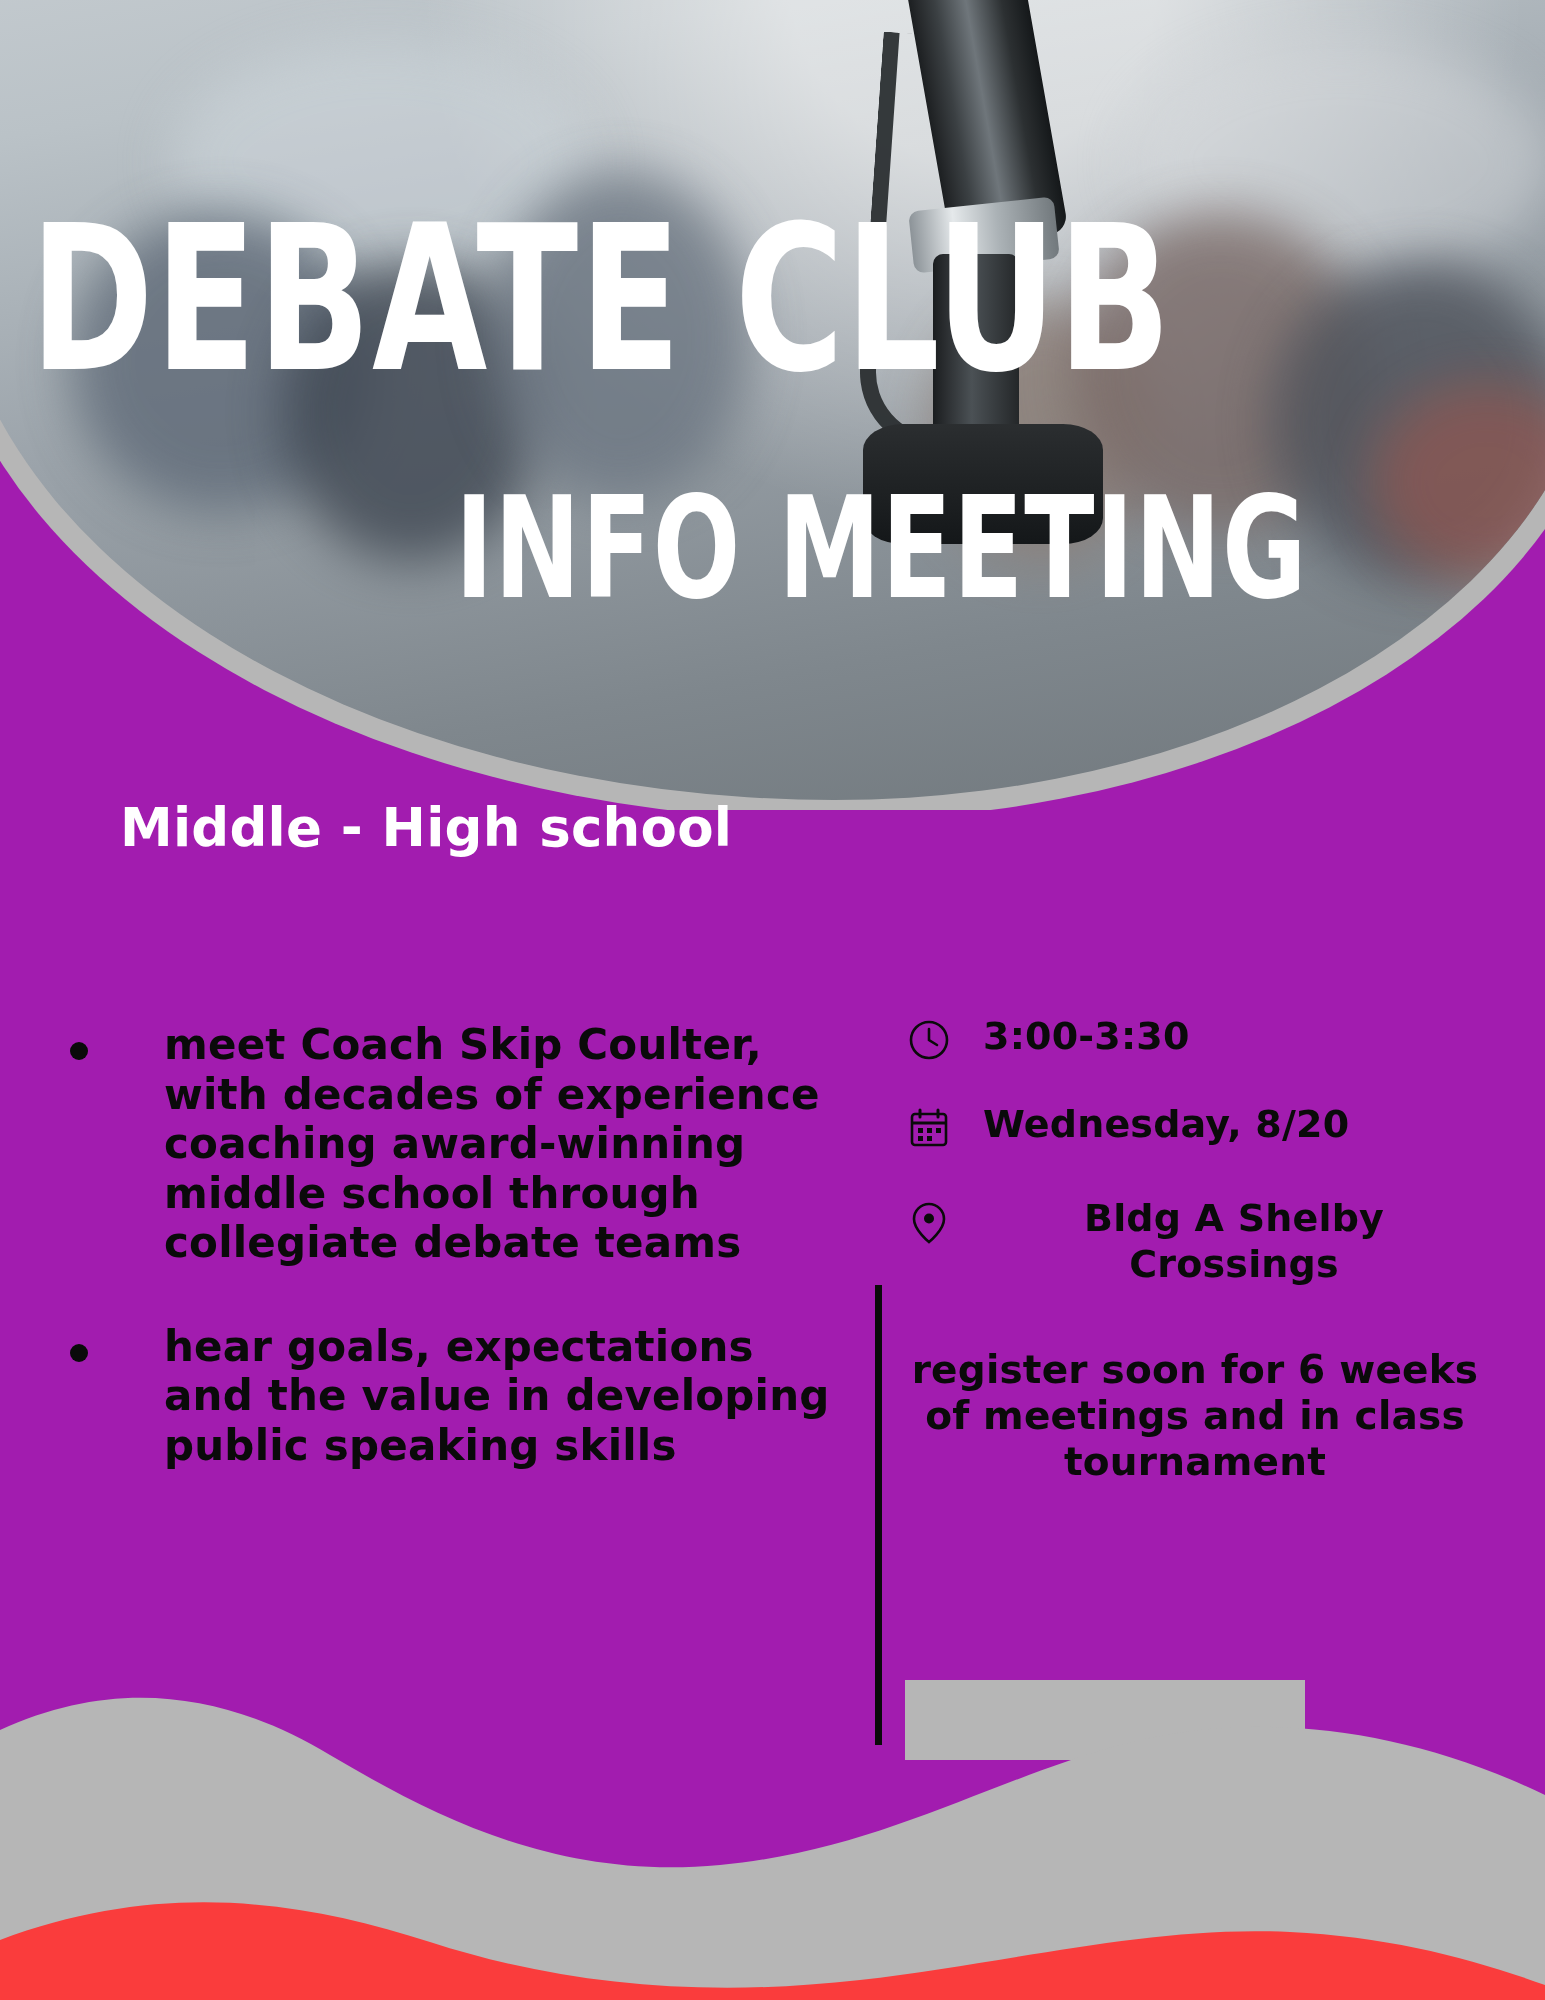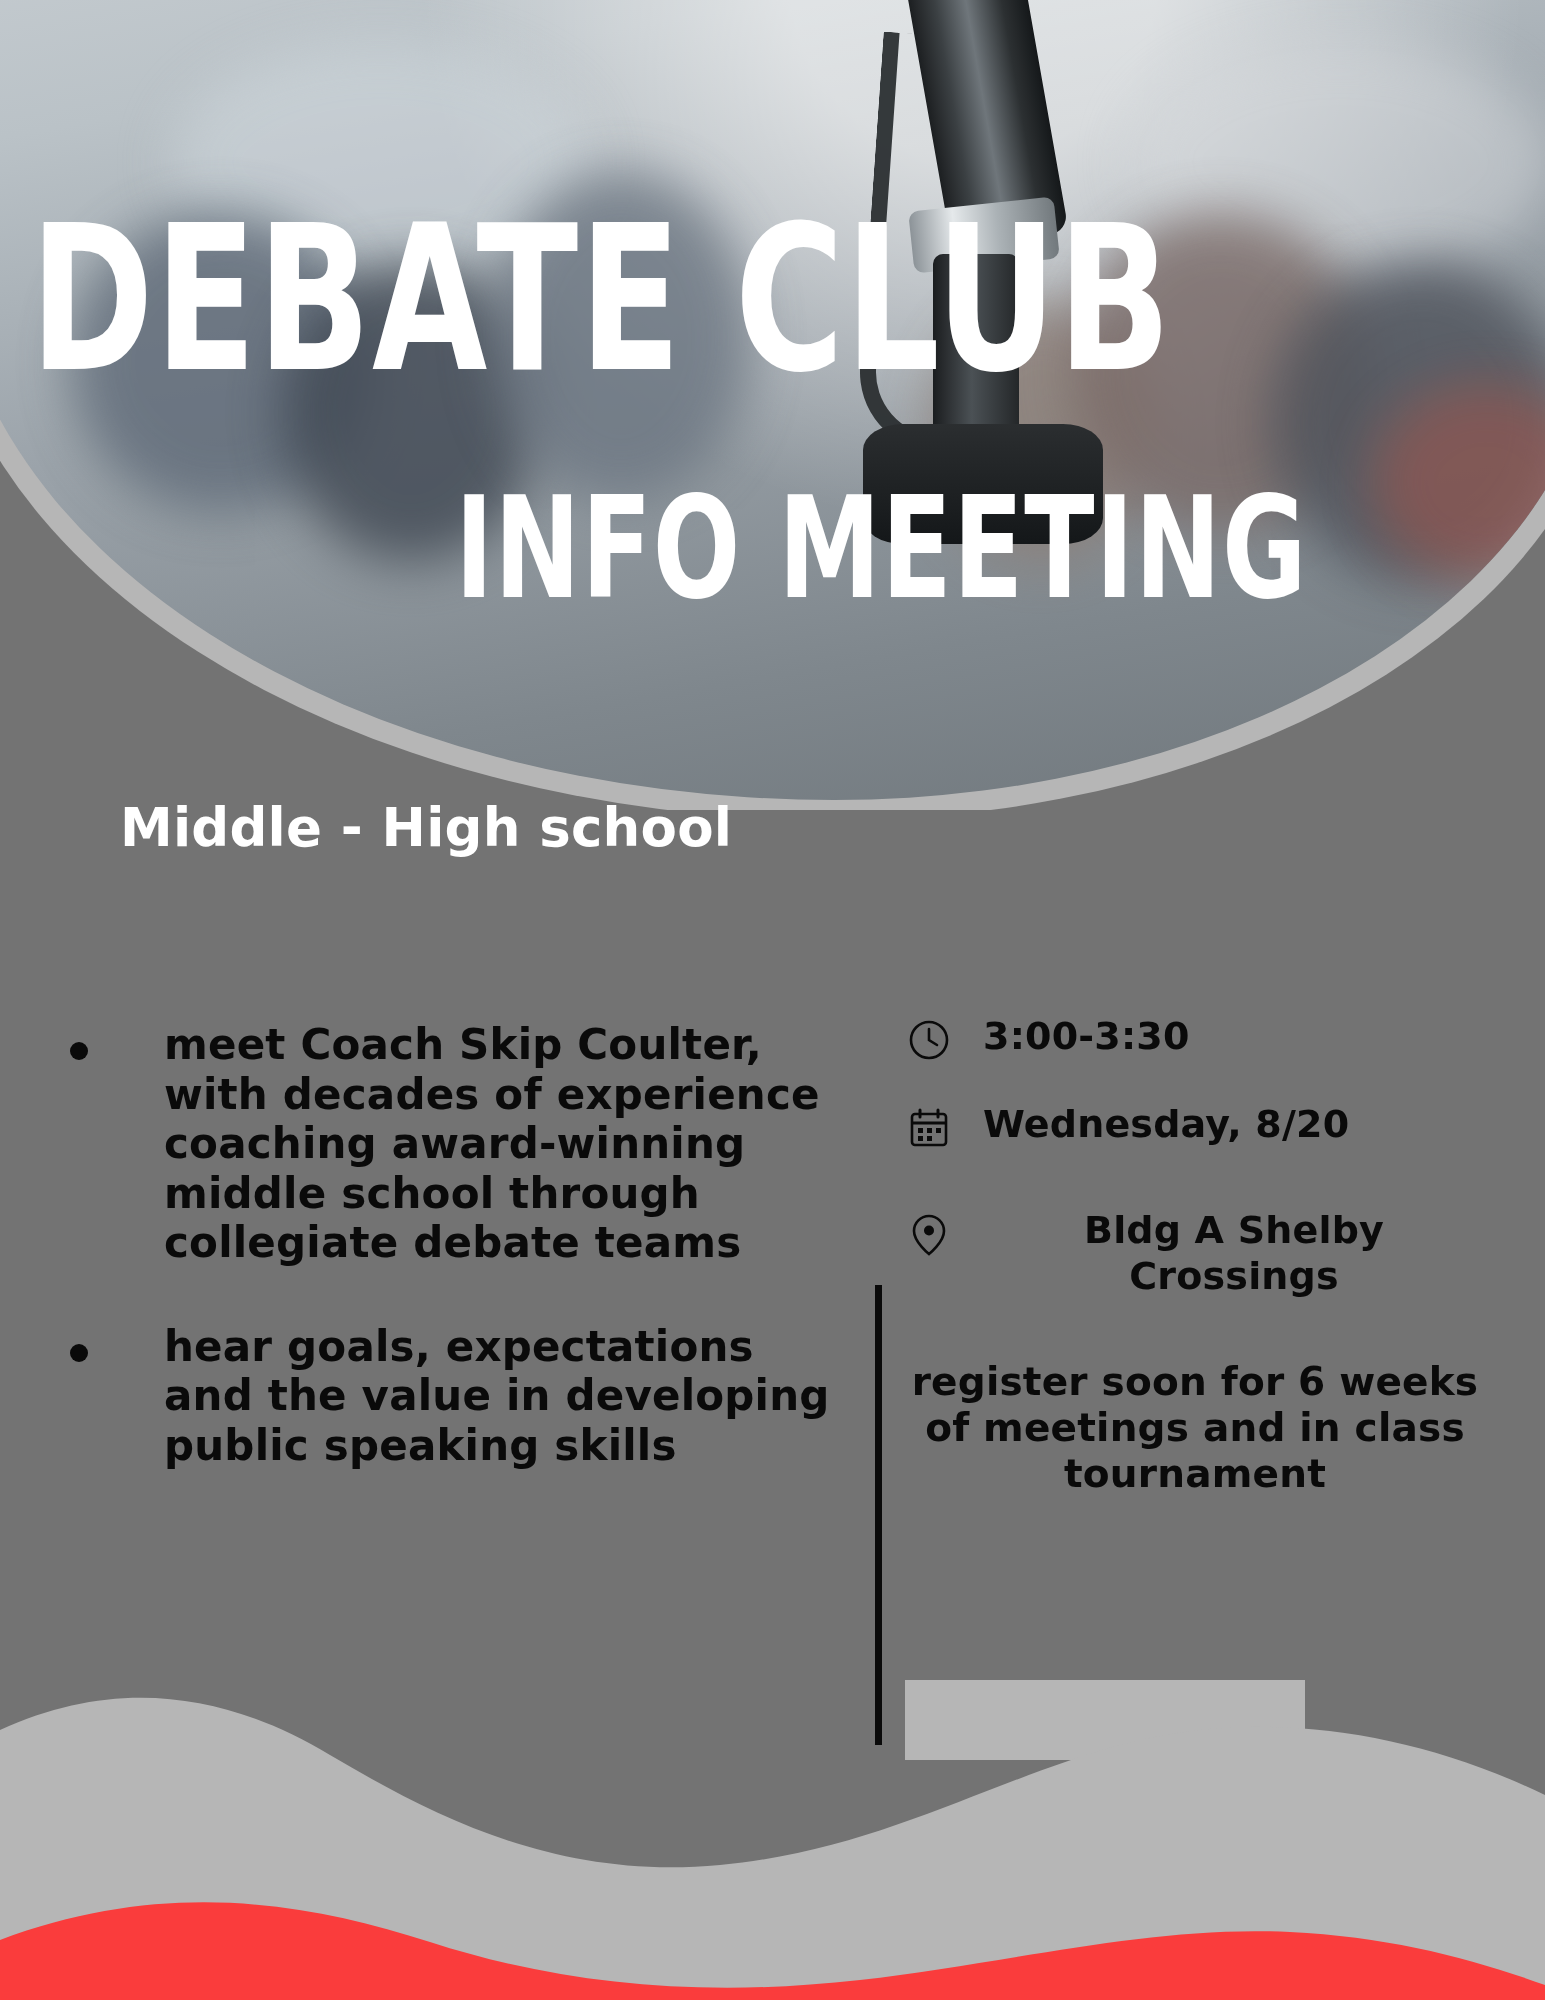--- a/index.html
+++ b/index.html
@@ -12,21 +12,21 @@
     background: #fa3c3c;
     font-family: "DejaVu Sans", sans-serif;
     overflow: hidden;
     position: relative;
   }
 
   
   .poster {
     position: absolute;
     inset: 0;
-    background: #737373;
+    background: #a21caf;
     overflow: hidden;
   }
 
   
   .photo-wrap {
     position: absolute;
     top: 0;
     left: 0;
     width: 1545px;
     height: 810px;
@@ -251,21 +251,21 @@
     margin-top: 2px;
     color: #0a0a0a;
   }
   .rsvp-icon svg { display: block; }
   .rsvp-text {
     font-weight: 700;
     font-size: 38px;
     line-height: 1.2;
     letter-spacing: .2px;
   }
-  .rsvp-row.loc { margin-top: 52px; }
+  .rsvp-row.loc { margin-top: 40px; }
   .rsvp-note {
     margin-top: 60px;
     text-align: center;
     font-weight: 700;
     font-size: 39px;
     line-height: 1.18;
     letter-spacing: .2px;
   }
   .qr-placeholder {
     position: absolute;

